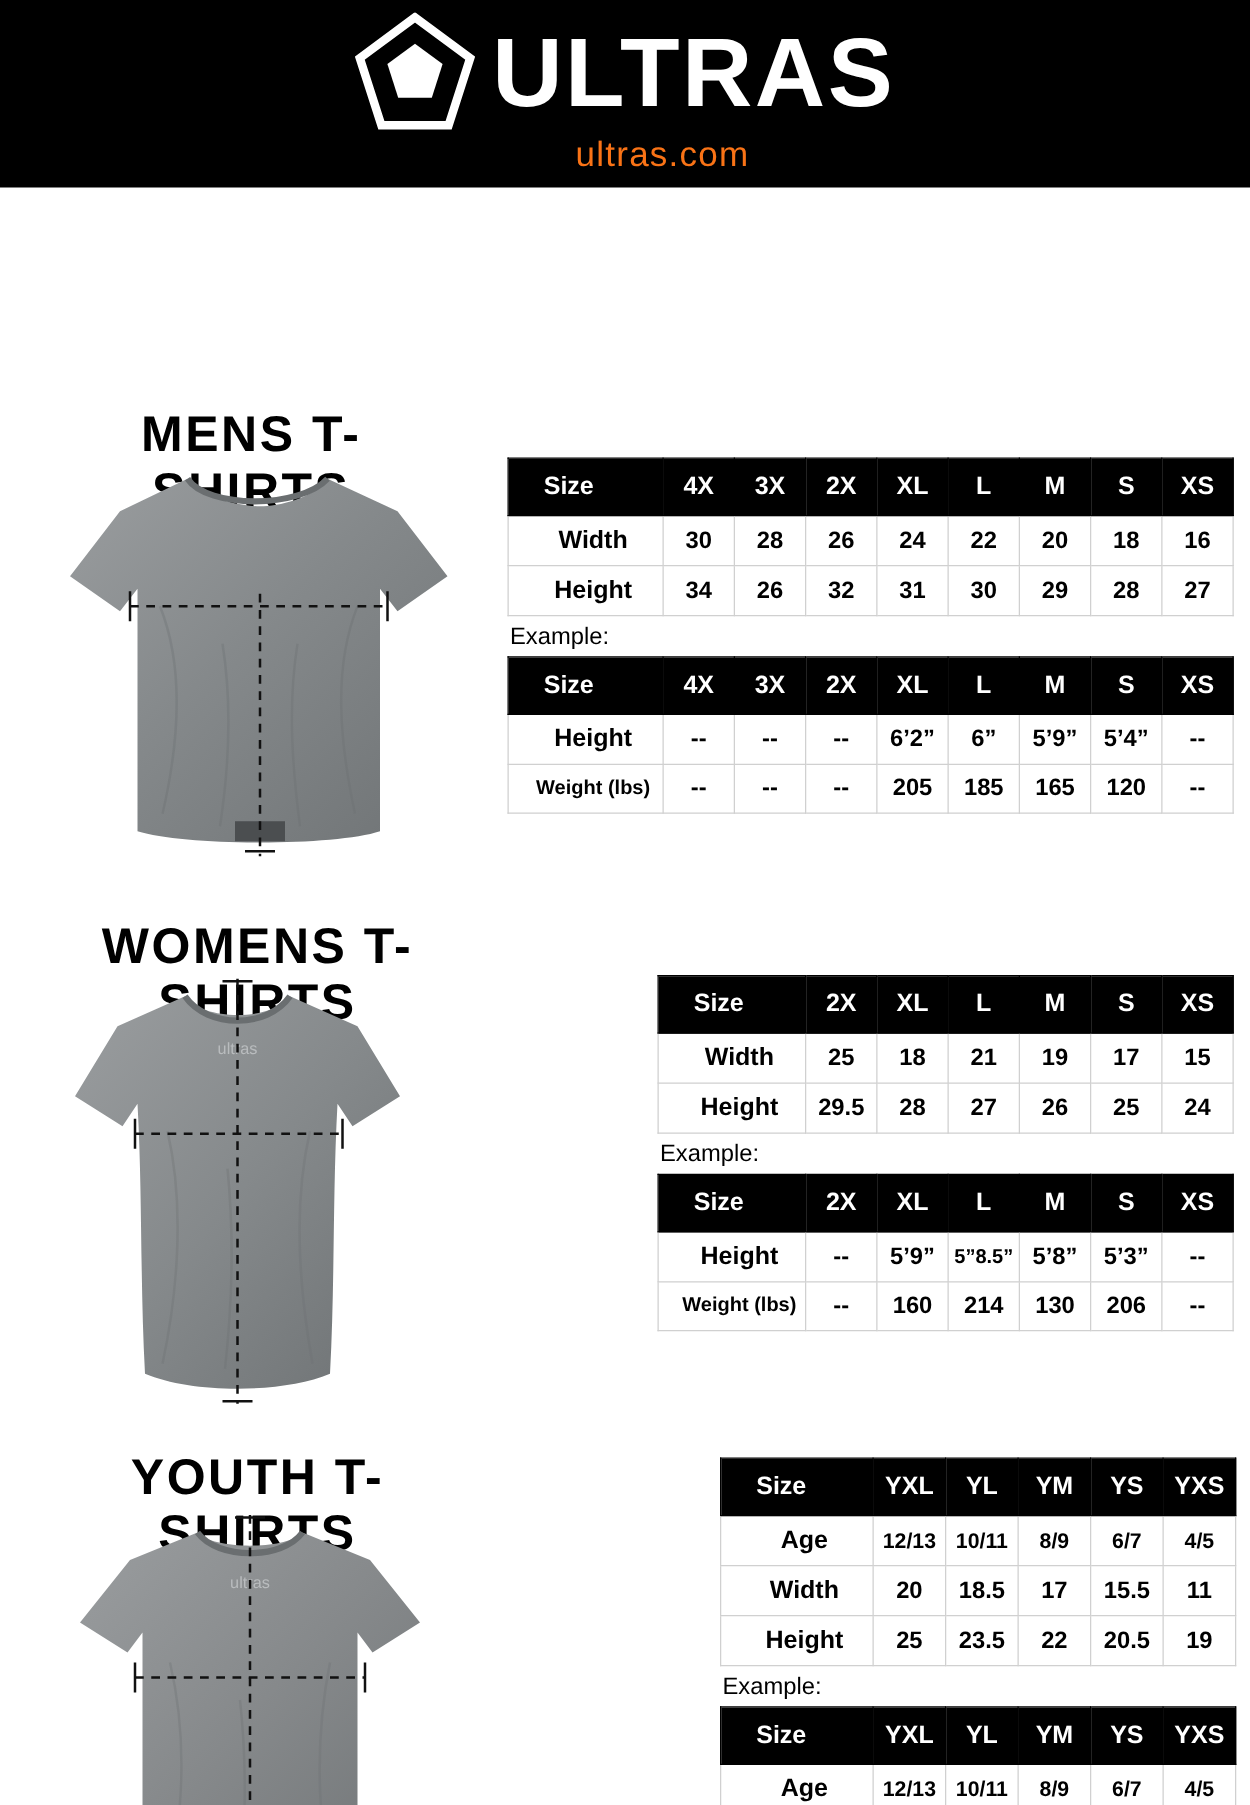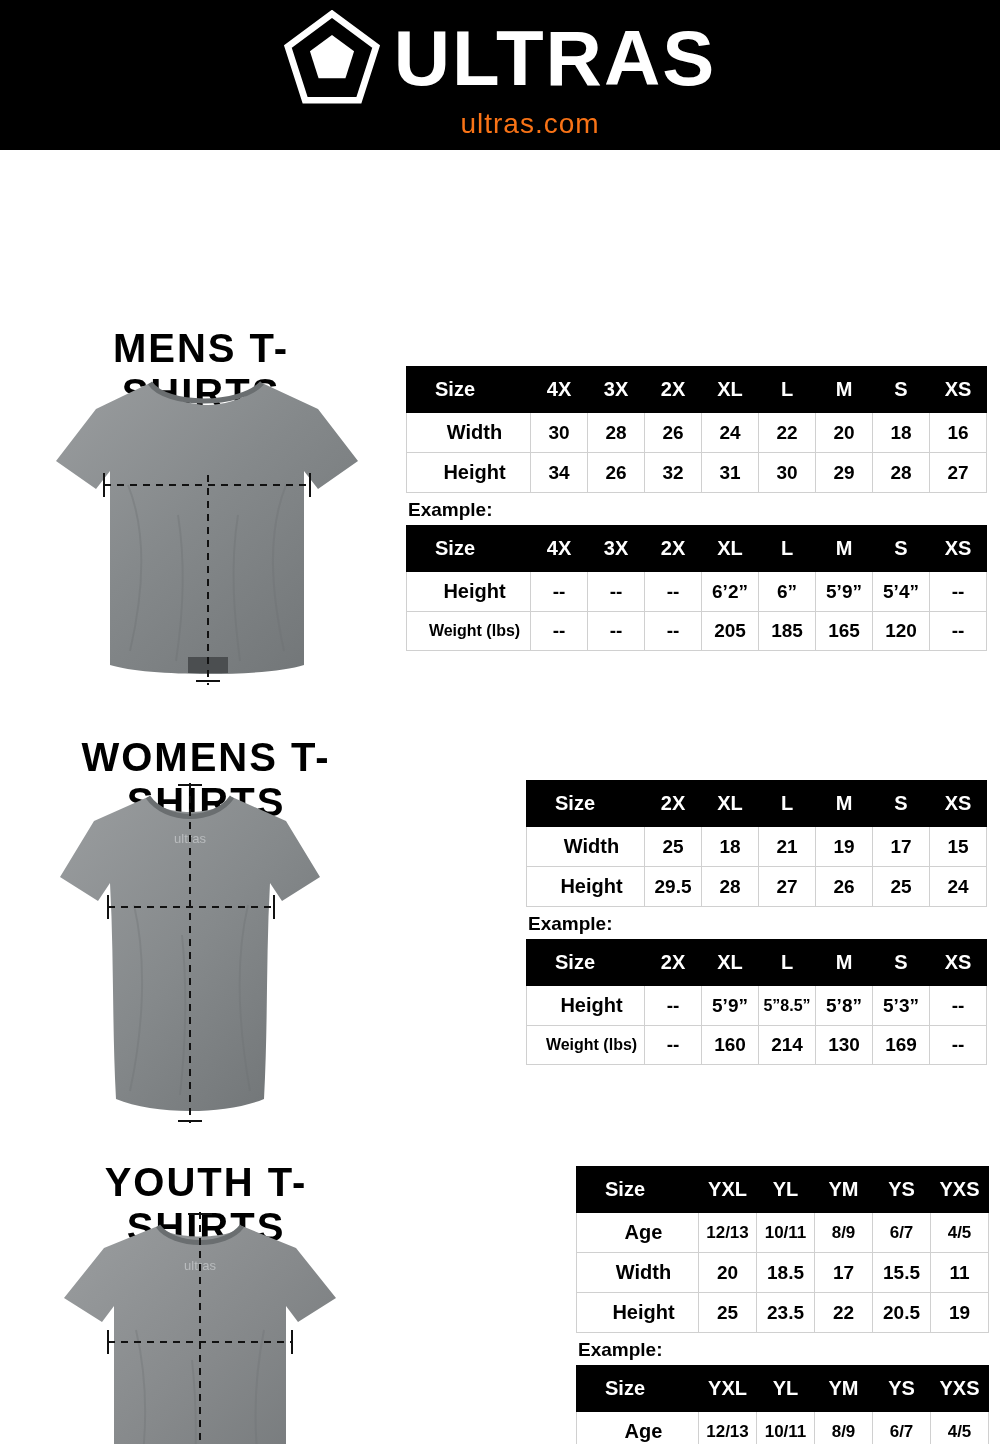--- a/index.html
+++ b/index.html
@@ -105,21 +105,21 @@
     text-align: center;
     padding-left: 14px;
     font-size: 20px;
   }
   table.size-table td.rowlabel.small {
     font-size: 16px;
     line-height: 1.05;
   }
   .example-label {
     font-size: 19px;
-    font-weight: bold;
+    font-weight: normal;
     margin: 6px 0 4px 2px;
   }
 
   
   #mens-title { position:absolute; left: 40px; top: 176px; width: 300px; }
   #mens-shirt { position:absolute; left: 18px; top: 215px; }
   #mens-tables { position:absolute; left: 406px; top: 216px; width: 580px; }
 
   #womens-title { position:absolute; left: 20px; top: 585px; width: 350px; }
   #womens-shirt { position:absolute; left: 30px; top: 615px; }
@@ -378,21 +378,21 @@
           <td>5’8”</td>
           <td>5’3”</td>
           <td>--</td>
         </tr>
         <tr>
           <td class="rowlabel small">Weight (lbs)</td>
           <td>--</td>
           <td>160</td>
           <td>214</td>
           <td>130</td>
-          <td>169</td>
+          <td>206</td>
           <td>--</td>
         </tr>
       </tbody>
     </table>
   </div>
 </div>
 
 <div class="section">
   <div id="youth-title" class="section-title">YOUTH  T-SHIRTS</div>
 

